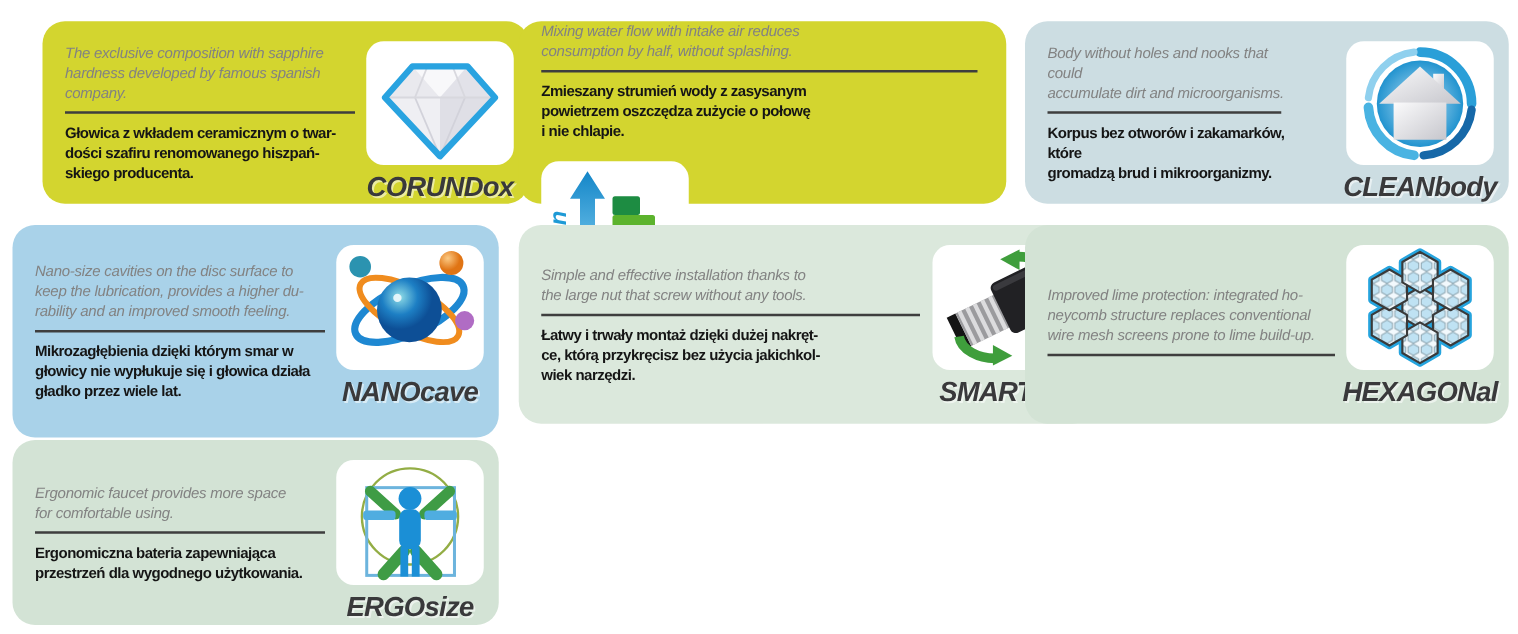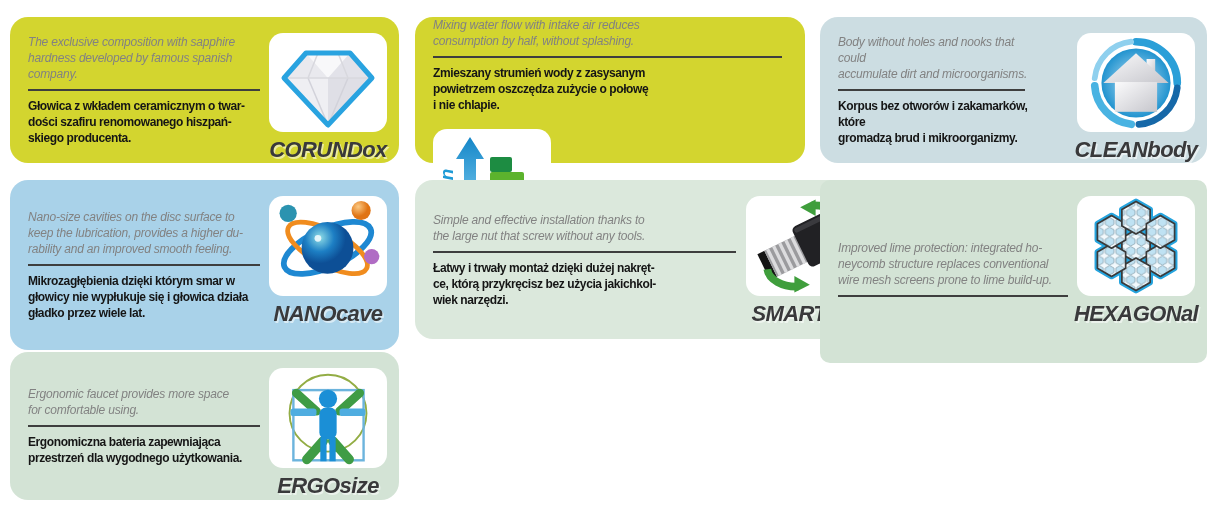--- a/index.html
+++ b/index.html
@@ -37,28 +37,28 @@
     margin-top:5px;font-weight:bold;font-style:italic;font-size:22px;
     color:#39393b;letter-spacing:-0.6px;white-space:nowrap;
     text-shadow:1.5px 1.5px 0 rgba(255,255,255,0.55);
   }
   
   .c1{left:10px;top:17px;width:389px;height:146px;}
   .c2{left:415px;top:17px;width:390px;height:146px;flex-direction:column;}
   .c3{left:820px;top:17px;width:387px;height:146px;gap:44px;}
   .c4{left:10px;top:180px;width:389px;height:170px;}
   .c5{left:415px;top:180px;width:461px;height:159px;}
-  .c6{left:820px;top:180px;width:387px;height:183px;border-radius:10px;}
+  .c6{left:820px;top:180px;width:387px;height:159px;}
   .c7{left:10px;top:352px;width:389px;height:148px;}
   svg{display:block;}
 </style>
 </head>
 <body>
 
-<div class="card c1" style="background-color: rgb(211, 213, 47);">
+<div class="card c1" style="background-color: rgb(211, 213, 47); margin-left: 24px;">
   <div class="text">
     <p class="en">The exclusive composition with sapphire
 hardness developed by famous spanish
 company.</p>
     <div class="divider"></div>
     <p class="pl">Głowica z wkładem ceramicznym o twar-
 dości szafiru renomowanego hiszpań-
 skiego producenta.</p>
   </div>
   <div class="iconcol">

